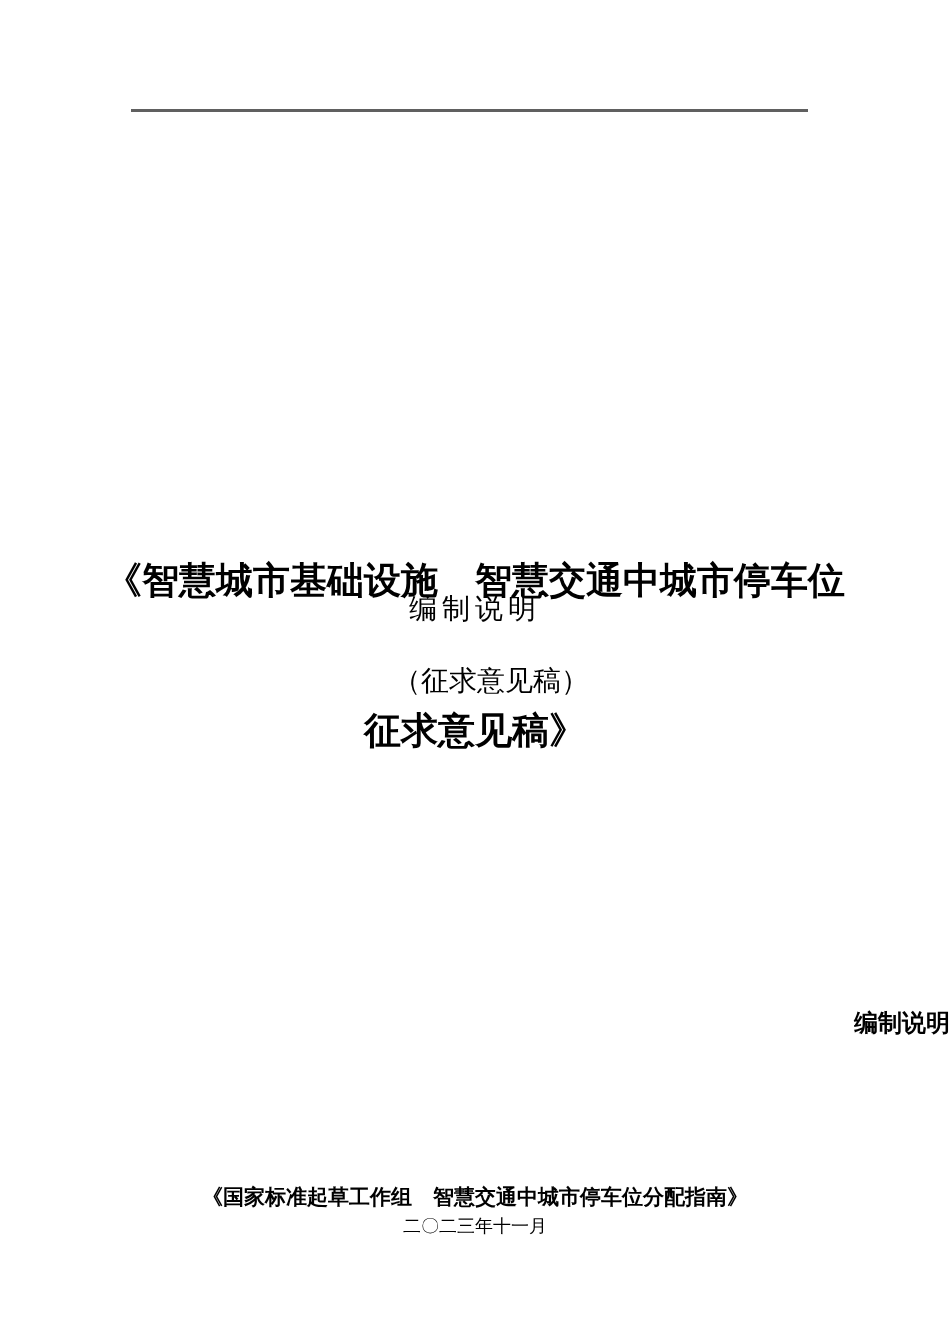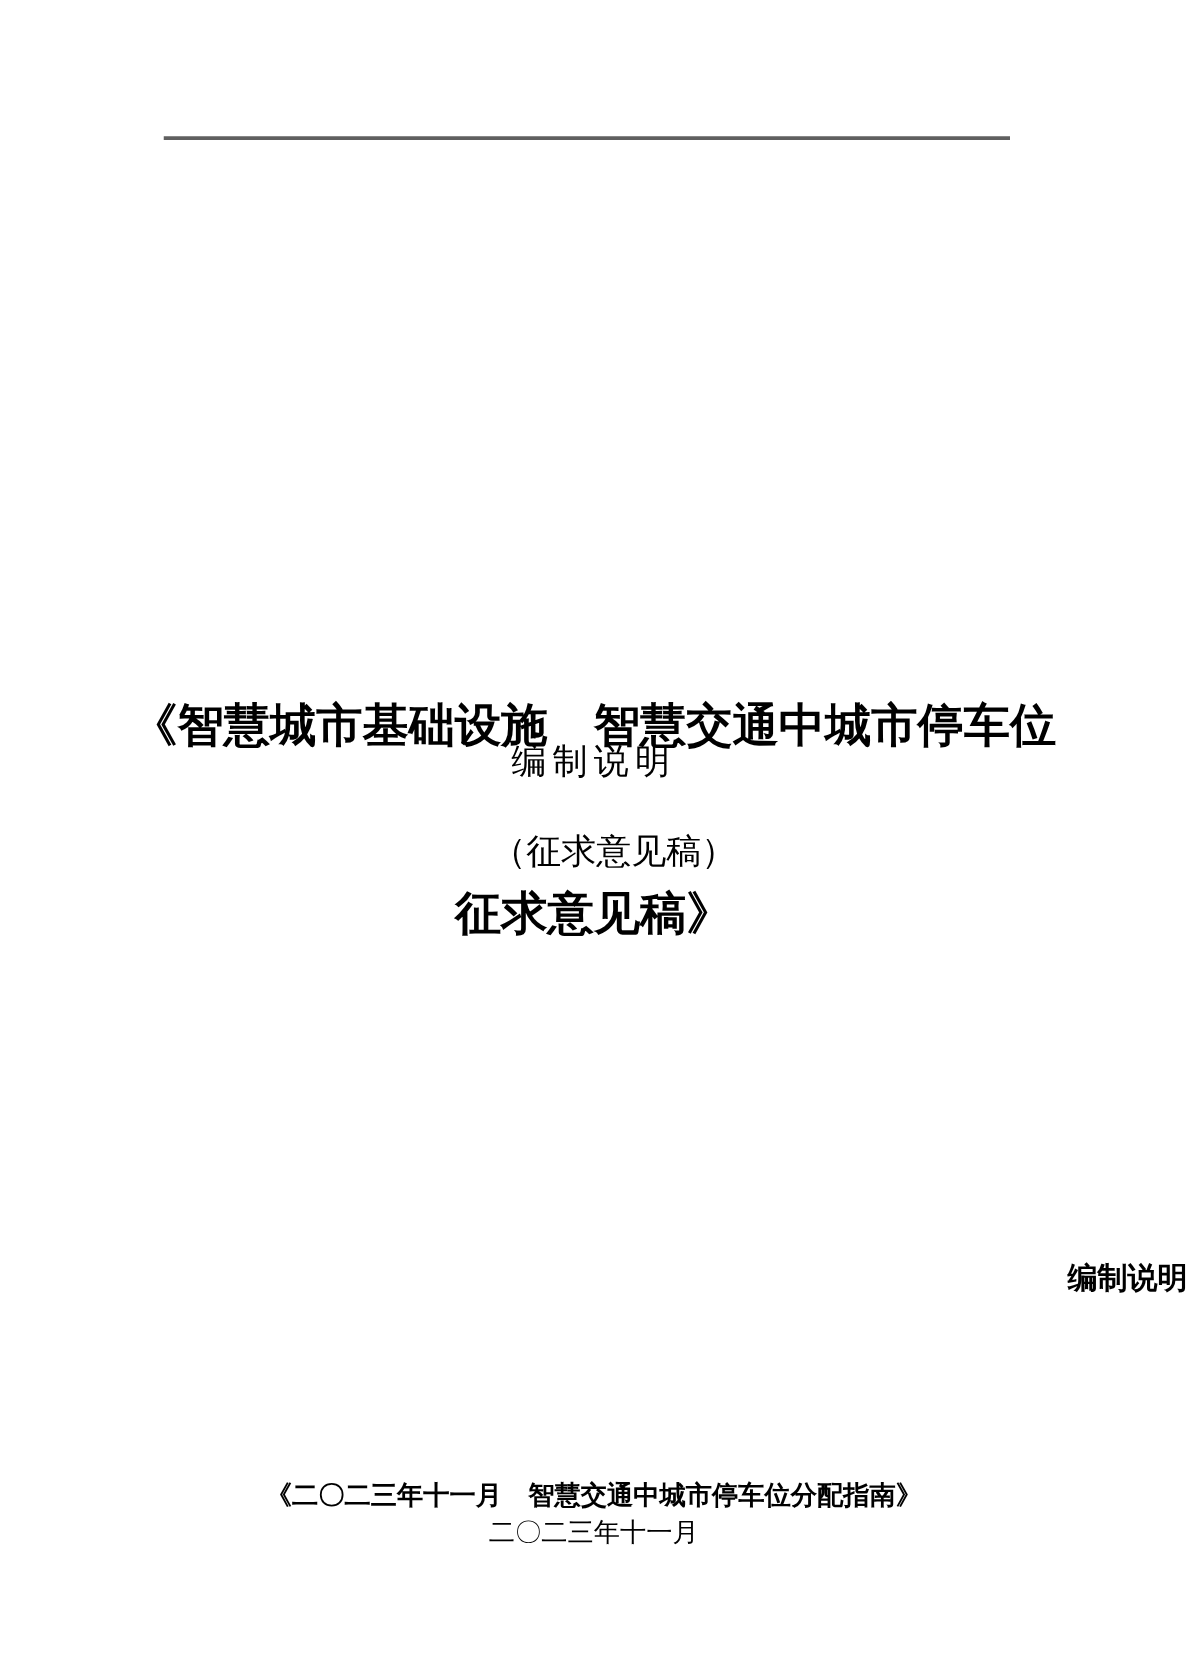--- a/index.html
+++ b/index.html
@@ -60,21 +60,21 @@
     text-align: right;
   }
   .workgroup {
     top: 1124px;
     font-size: 21px;
     font-weight: bold;
     line-height: 29px;
   }
   .pub-date {
     top: 1212px;
-    font-size: 21px;
+    font-size: 18px;
     font-weight: normal;
     line-height: 28px;
     font-family: "Liberation Serif", serif;
   }
 </style>
 </head>
 <body>
 
 <div class="page">
 
@@ -85,18 +85,18 @@
     <div>征求意见稿》</div>
   </div>
 
   <div class="centered standard-type">编制说明</div>
 
   <div class="centered draft-note">（征求意见稿）</div>
 
   <div class="centered section-heading">编制说明</div>
 
   <div class="centered workgroup">
-    <div>《二〇二三年十一月　智慧交通中城市停车位分配指南》</div>
+    <div>《国家标准起草工作组　智慧交通中城市停车位分配指南》</div>
   </div>
 
   <div class="centered pub-date">二〇二三年十一月</div>
 
 </div>
 
 </body></html>

